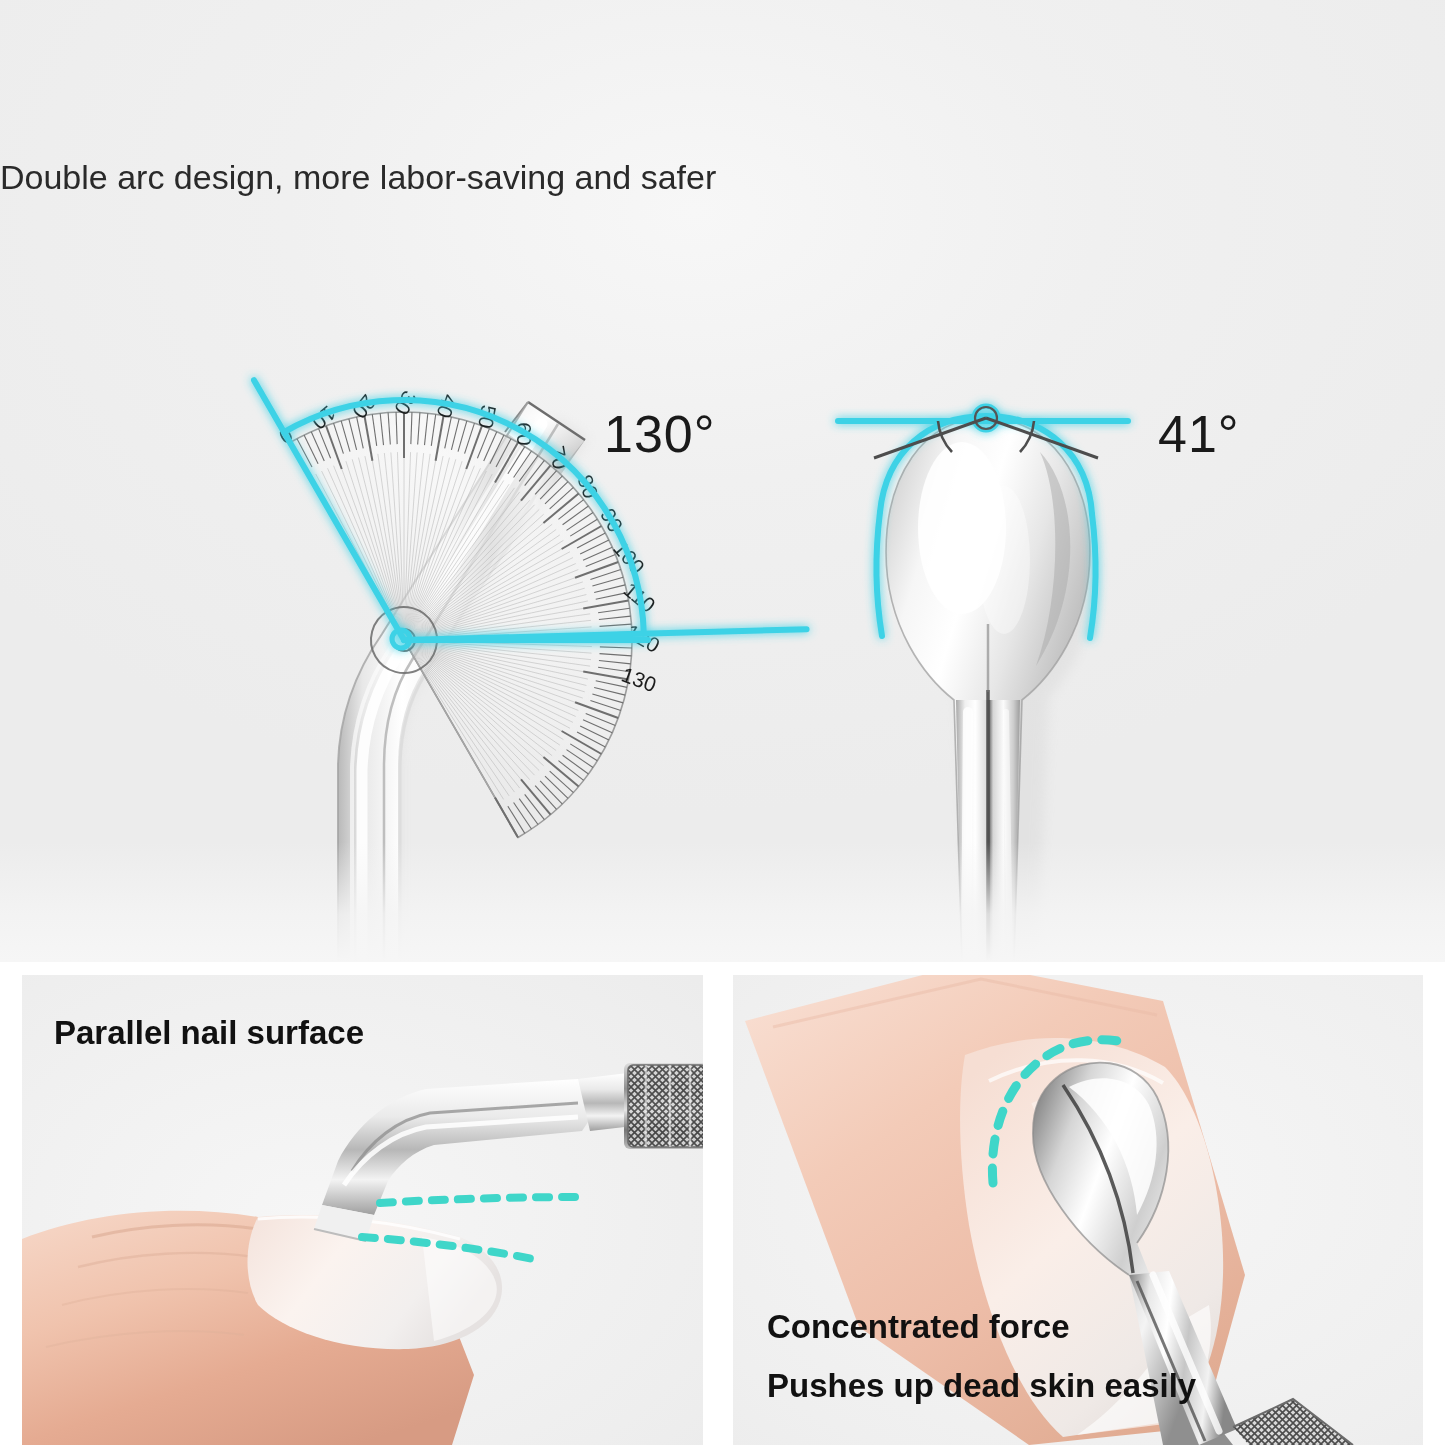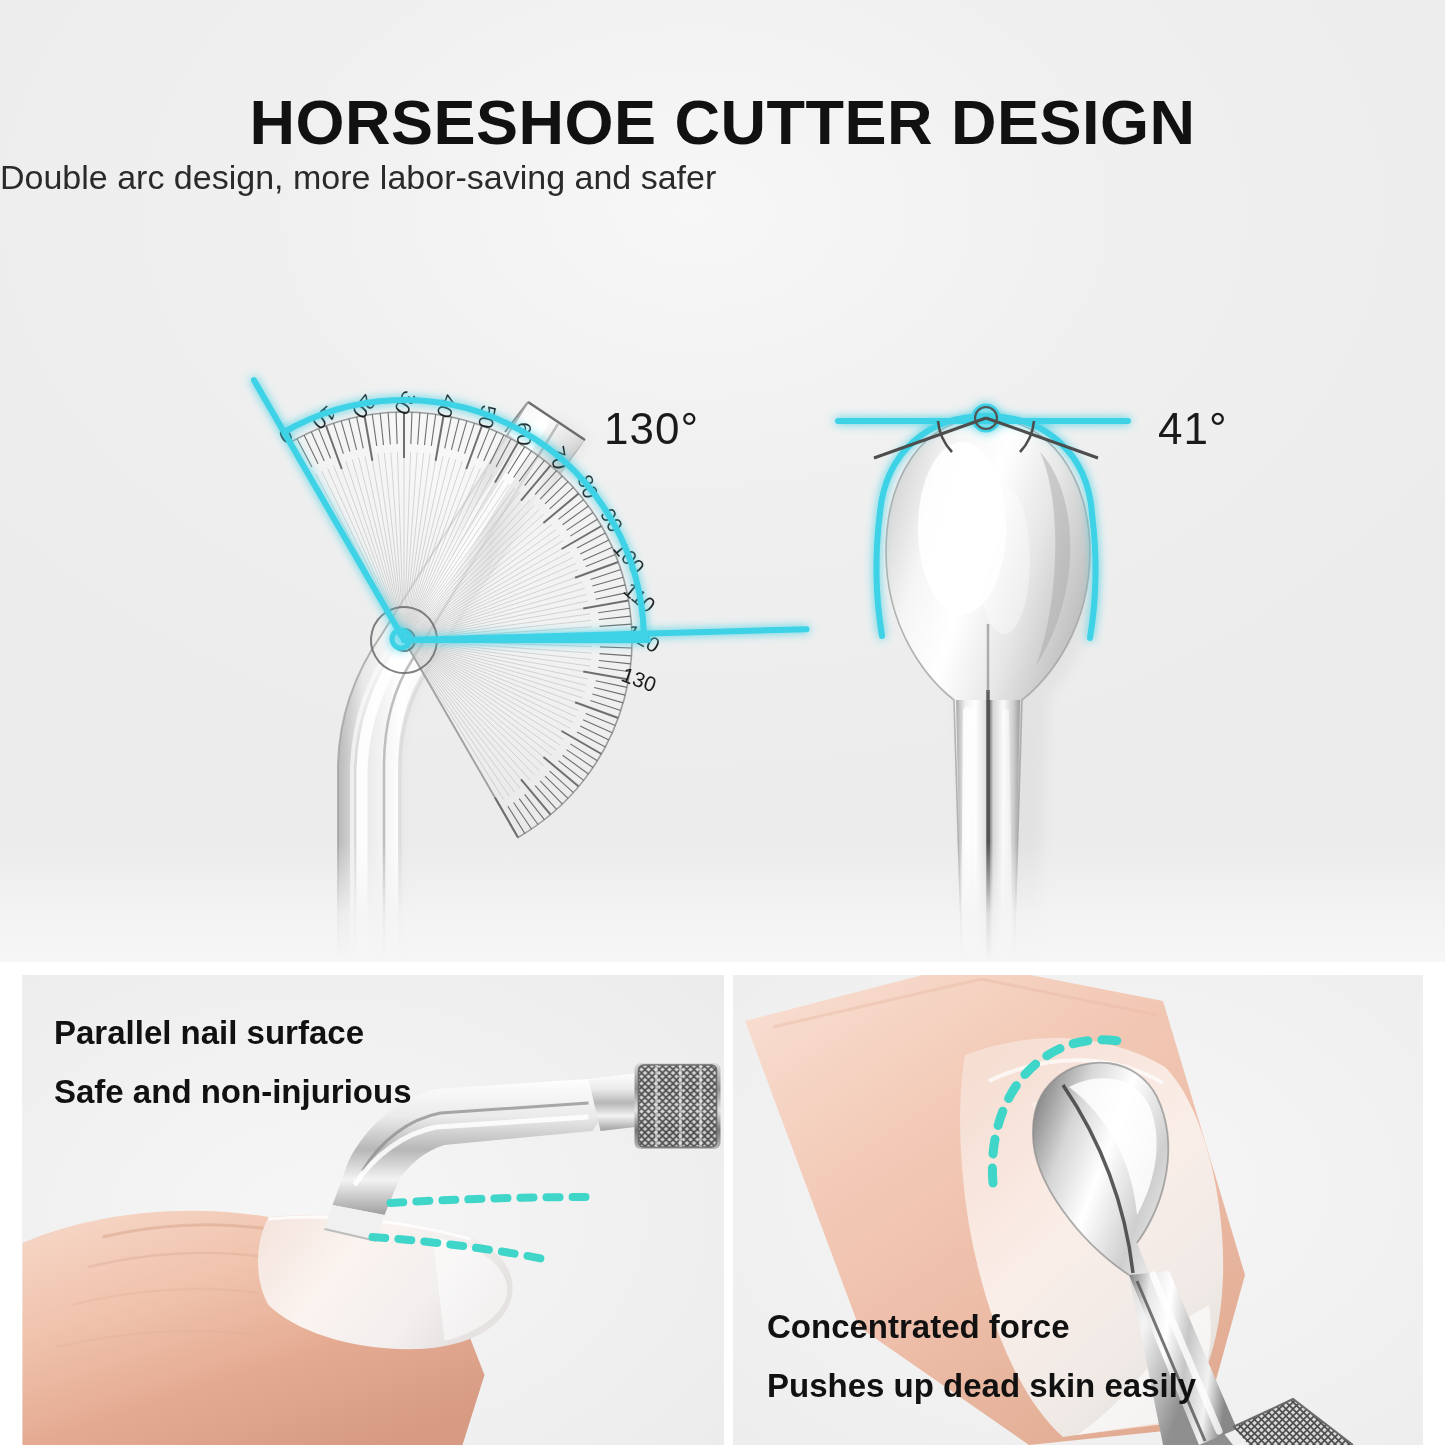--- a/index.html
+++ b/index.html
@@ -54,21 +54,21 @@
     left: 0; right: 0;
     top: 158px;
     font-size: 34px;
     font-weight: 400;
     color: #2a2a2a;
     white-space: nowrap;
   }
 
   .angle-label {
     position: absolute;
-    font-size: 44px;
+    font-size: 52px;
     font-weight: 400;
     color: #1a1a1a;
     letter-spacing: 1px;
   }
   #angle-left  { left: 604px; top: 404px; }
   #angle-right { left: 1158px; top: 404px; }
 
   .svg-layer {
     position: absolute;
     left: 0; top: 0;
@@ -84,21 +84,21 @@
     height: 483px;
     background: #ffffff;
   }
   .panel {
     position: absolute;
     top: 13px;
     height: 470px;
     overflow: hidden;
     background: #efefef;
   }
-  #panel-bl { left: 22px;  width: 681px; background: radial-gradient(ellipse 620px 420px at 42% 52%, #f6f6f6 0%, #eeeeee 70%, #eaeaea 100%); padding-left: 21px; }
+  #panel-bl { left: 22px;  width: 681px; background: radial-gradient(ellipse 620px 420px at 42% 52%, #f6f6f6 0%, #eeeeee 70%, #eaeaea 100%); }
   #panel-br { left: 733px; width: 690px; background: radial-gradient(ellipse 620px 420px at 52% 45%, #f6f6f6 0%, #efefef 70%, #ebebeb 100%); }
 
   .caption {
     position: absolute;
     font-size: 33px;
     font-weight: bold;
     color: #111111;
     white-space: nowrap;
     z-index: 40;
     letter-spacing: 0px;
@@ -115,21 +115,20 @@
     height: 100%;
   }
 </style>
 </head>
 <body>
 
 <div id="infographic">
 
   <div class="top-panel">
 
-    <div class="title">HORSESHOE CUTTER DESIGN</div>
     <div class="subtitle">Double arc design, more labor-saving and safer</div>
 
     <svg class="svg-layer" viewBox="0 0 1445 962">
       <defs>
         <linearGradient id="steelA" x1="0" y1="0" x2="1" y2="0">
           <stop offset="0%" stop-color="#b9b9b9"></stop>
           <stop offset="10%" stop-color="#e8e8e8"></stop>
           <stop offset="26%" stop-color="#ffffff"></stop>
           <stop offset="45%" stop-color="#f2f2f2"></stop>
           <stop offset="62%" stop-color="#c9c9c9"></stop>
@@ -554,21 +553,20 @@
           <path d="M624,90 L624,172 M648,90 L648,172 M668,90 L668,172" stroke="#f0f0f0" stroke-width="2.5" opacity="0.6"></path>
         </g>
 
         <g stroke="#3fd6c9" stroke-width="8" stroke-linecap="round" stroke-dasharray="13 13" fill="none">
           <path d="M358,228 C420,224 500,222 556,222"></path>
           <path d="M340,262 C400,266 476,276 520,286"></path>
         </g>
       </svg>
 
       <div class="caption" id="cap-bl-1">Parallel nail surface</div>
-      <div class="caption" id="cap-bl-2">Safe and non-injurious</div>
     </div>
 
     <div class="panel" id="panel-br">
       <svg class="panel-svg" viewBox="0 0 690 470">
         <defs>
           <linearGradient id="skinBR" x1="0.15" y1="0" x2="0.85" y2="1">
             <stop offset="0%" stop-color="#f8ddd0"></stop>
             <stop offset="30%" stop-color="#f3cbb8"></stop>
             <stop offset="62%" stop-color="#edbda8"></stop>
             <stop offset="100%" stop-color="#dfa98f"></stop>

